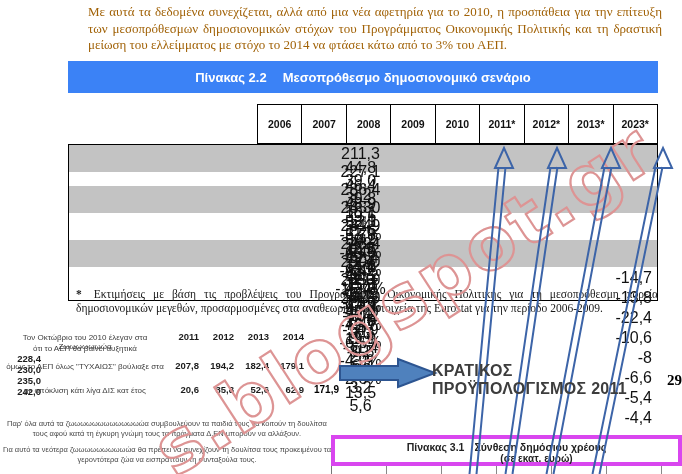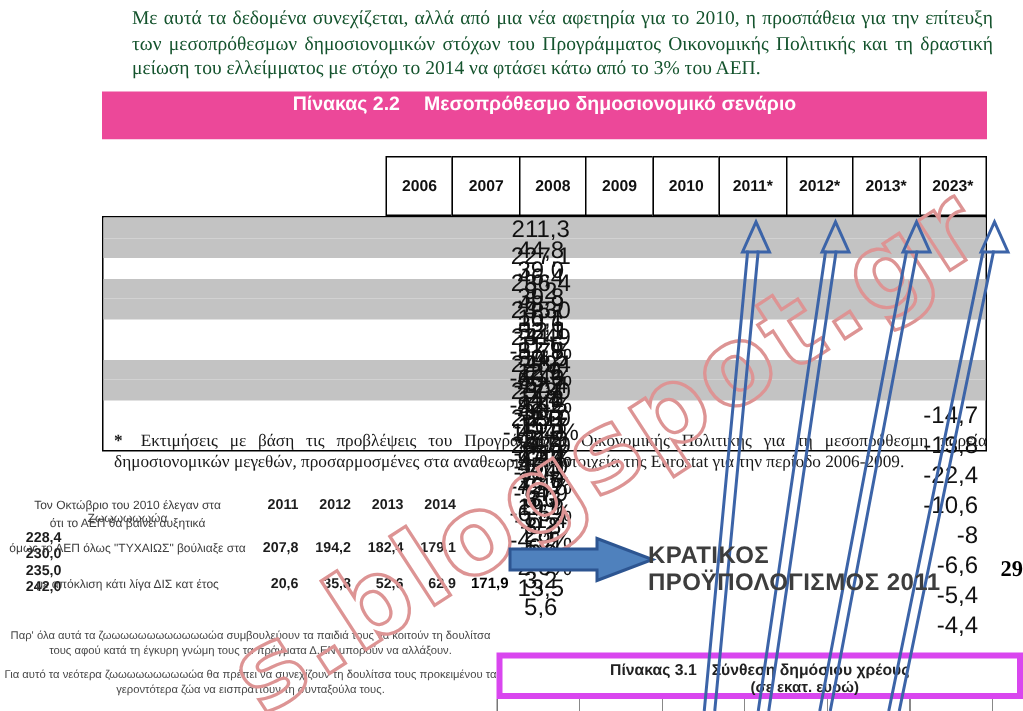--- a/index.html
+++ b/index.html
@@ -2,25 +2,25 @@
 <html><head>
 <meta charset="utf-8">
 <style>
   html,body{margin:0;padding:0;}
   body{width:682px;height:474px;overflow:hidden;background:#fff;position:relative;
        font-family:"Liberation Sans",sans-serif;color:#111;}
   *{box-sizing:border-box;}
 
   .intro{position:absolute;left:88px;top:4px;width:574px;
          font-family:"Liberation Serif",serif;font-size:13px;line-height:16.5px;
-         text-align:justify;color:#14532d;}
+         text-align:justify;color:#a16207;}
 
   
   .ftable{position:absolute;left:68px;top:61px;width:590px;}
-  .ftitle{height:32px;background:#ec4899;color:#fff;display:flex;align-items:flex-start;
+  .ftitle{height:32px;background:#3b82f6;color:#fff;display:flex;align-items:center;
           justify-content:center;gap:16px;font-weight:bold;font-size:13px;}
   .ygap{height:11px;background:#fff;}
   .yrow{display:flex;height:40px;}
   .yspacer{width:190px;}
   .ycell{flex:1;border:1px solid #000;margin-left:-1px;display:flex;align-items:center;
          justify-content:center;font-weight:bold;font-size:10.5px;background:#fff;}
   .tbody{border:1px solid #000;}
   .trow{display:flex;height:13.5px;align-items:center;font-size:16px;flex-direction:column;}
   .trow.shaded{background:#c3c3c3;}
   .tlabel{width:190px;padding-left:4px;white-space:nowrap;overflow:hidden;}

